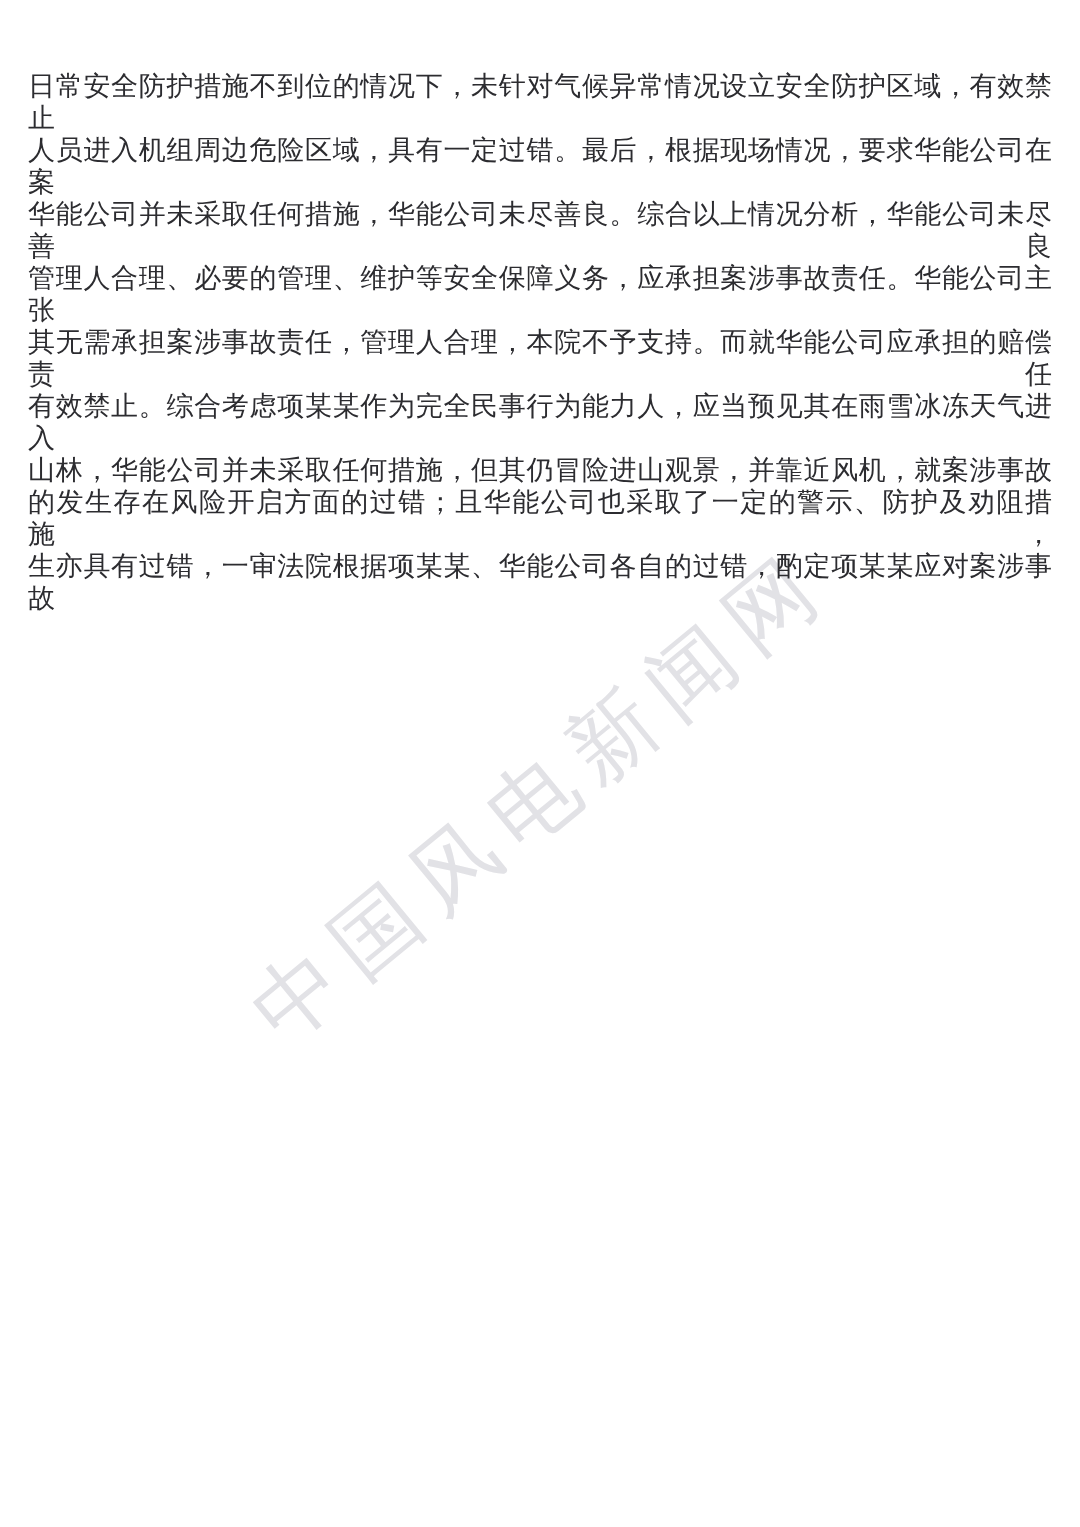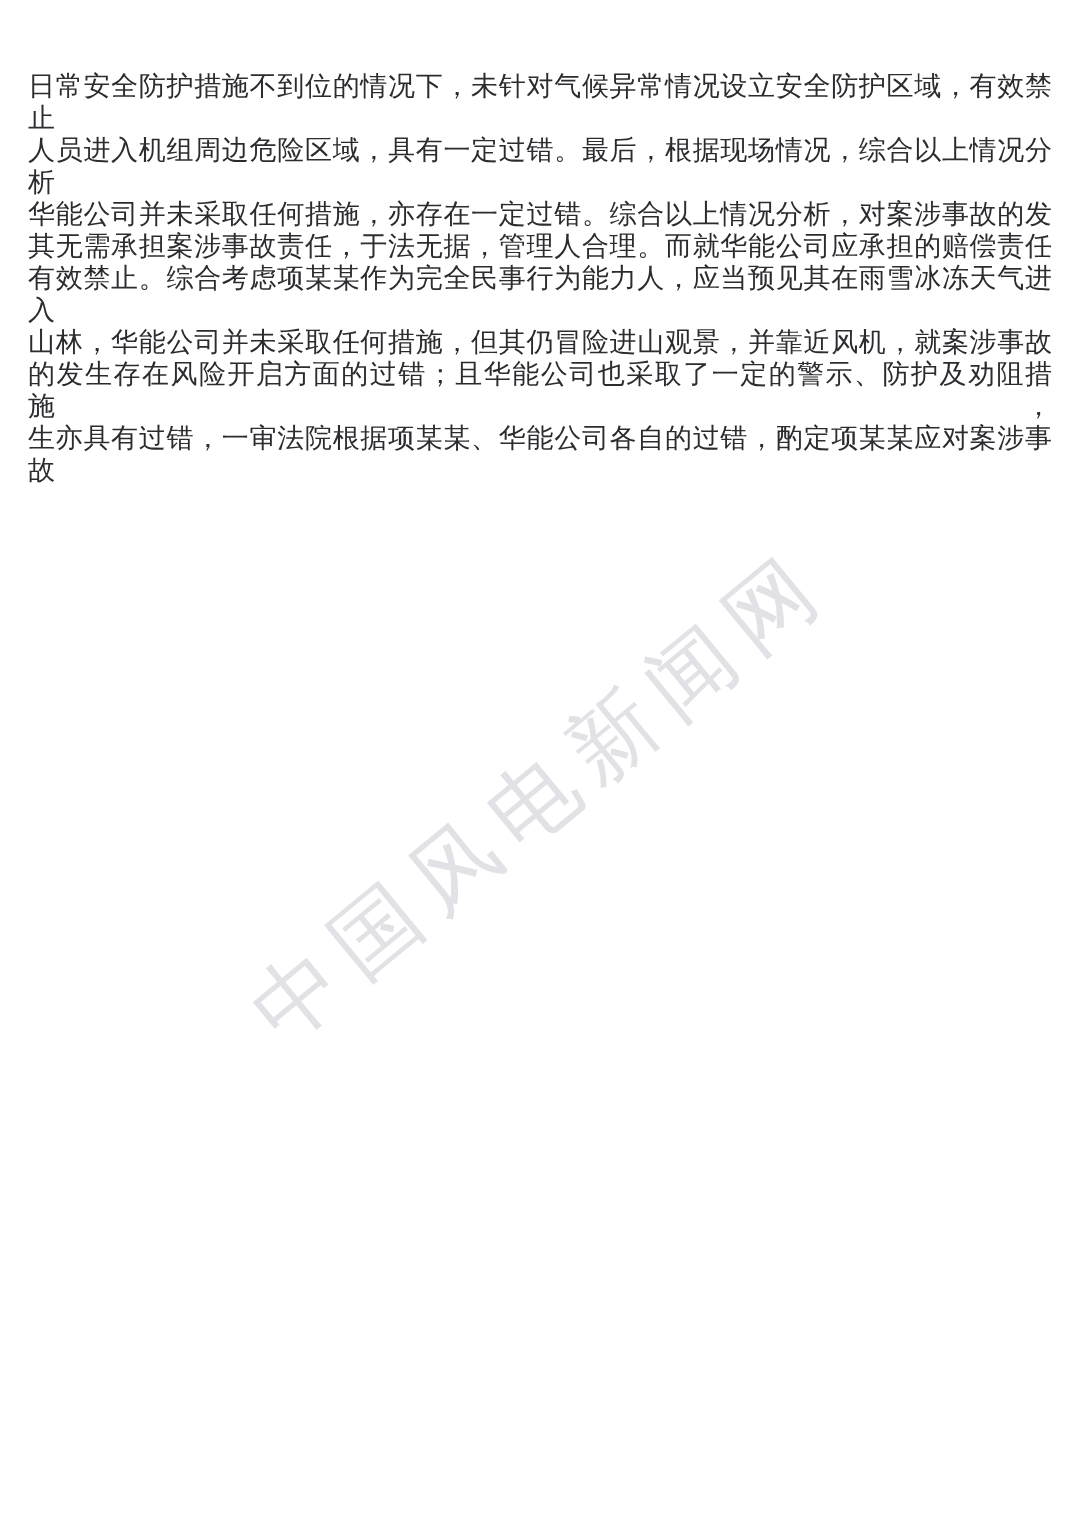--- a/index.html
+++ b/index.html
@@ -50,23 +50,24 @@
 <body>
 
 <div class="page">
 
   <div class="watermark">中国风电新闻网</div>
 
   <div class="doc">
 
     <div>
       <div class="text-line">日常安全防护措施不到位的情况下，未针对气候异常情况设立安全防护区域，有效禁止</div>
-      <div class="text-line">人员进入机组周边危险区域，具有一定过错。最后，根据现场情况，综合以上情况分析</div>
-      <div class="text-line">华能公司并未采取任何措施，亦存在一定过错。综合以上情况分析，对案涉事故的发</div>
-      <div class="text-line">其无需承担案涉事故责任，于法无据，管理人合理。而就华能公司应承担的赔偿责任</div>
+      <div class="text-line">人员进入机组周边危险区域，具有一定过错。最后，根据现场情况，要求华能公司在案</div>
+      <div class="text-line">华能公司并未采取任何措施，华能公司未尽善良。综合以上情况分析，华能公司未尽善良</div>
+      <div class="text-line">管理人合理、必要的管理、维护等安全保障义务，应承担案涉事故责任。华能公司主张</div>
+      <div class="text-line">其无需承担案涉事故责任，管理人合理，本院不予支持。而就华能公司应承担的赔偿责任</div>
       <div class="text-line">有效禁止。综合考虑项某某作为完全民事行为能力人，应当预见其在雨雪冰冻天气进入</div>
       <div class="text-line">山林，华能公司并未采取任何措施，但其仍冒险进山观景，并靠近风机，就案涉事故</div>
       <div class="text-line">的发生存在风险开启方面的过错；且华能公司也采取了一定的警示、防护及劝阻措施，</div>
       <div class="text-line">生亦具有过错，一审法院根据项某某、华能公司各自的过错，酌定项某某应对案涉事故</div>
 
     </div>
 
   </div>
 </div>
 

